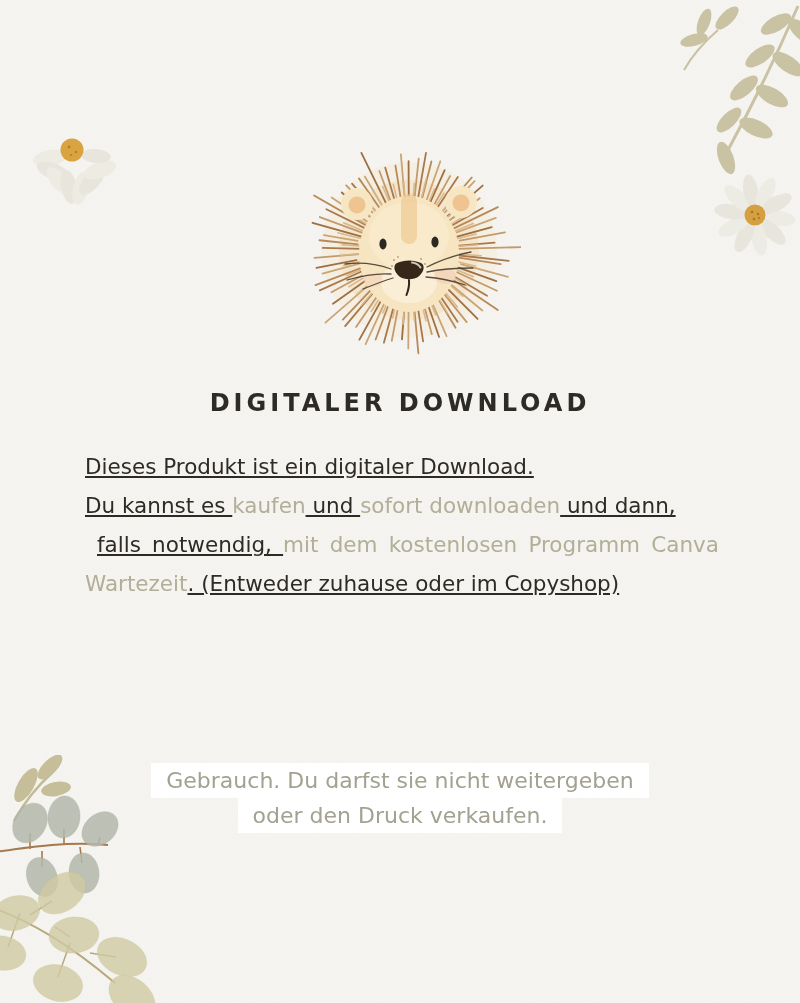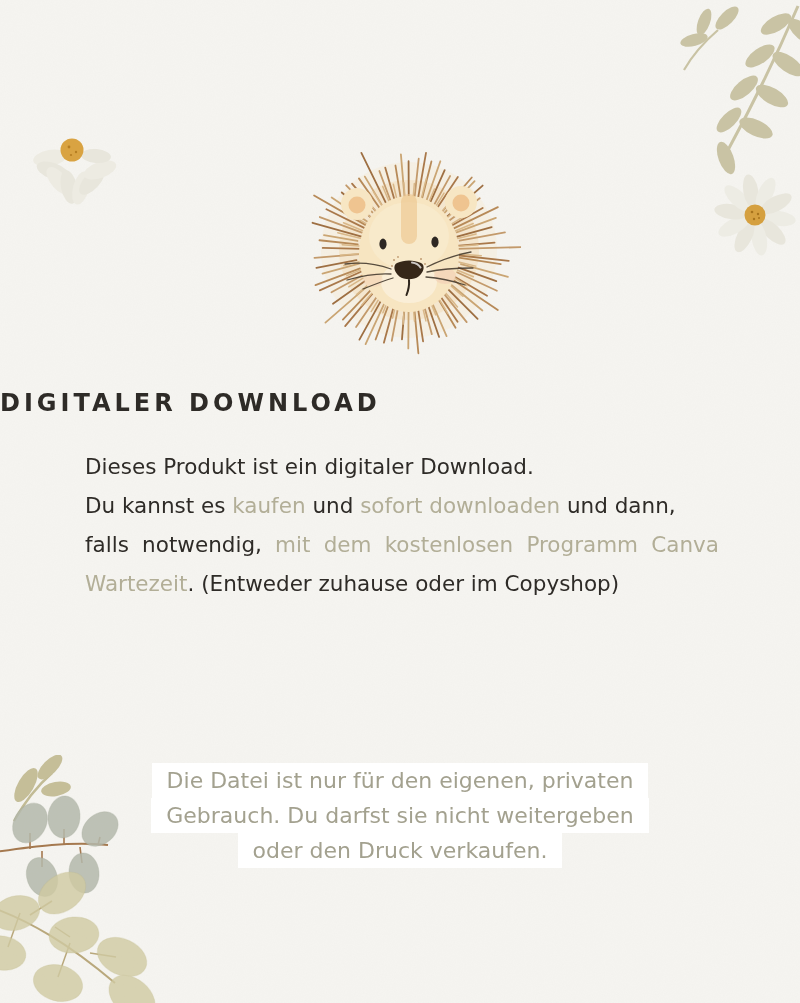--- a/index.html
+++ b/index.html
@@ -15,31 +15,31 @@
   html,body{margin:0;padding:0;}
   body{background:#e9e8e4;font-family:"DejaVu Sans","Liberation Sans",sans-serif;}
   .page{
     position:relative;width:800px;height:1003px;margin:0 auto;
     background:var(--background);overflow:hidden;
   }
   .paper{position:absolute;left:0;top:0;width:800px;height:1003px;pointer-events:none;}
   .deco{position:absolute;}
   .lion{position:absolute;left:297px;top:138px;width:224px;height:224px;}
   .title{
-    position:absolute;left:0;top:389px;width:100%;
+    position:absolute;left:0;top:389px;width:100%;text-align:center;
     font-size:24px;font-weight:600;letter-spacing:4px;color:var(--text-dark);
   }
   .body{
     position:absolute;left:85px;top:447px;width:634px;
     font-size:21.5px;line-height:39px;color:var(--text-dark);
   }
   .line{white-space:nowrap;}
-  .line.just{white-space:normal;text-align:justify;text-align-last:justify;}
+  .line.just{white-space:normal;text-align:justify;text-align-last:justify;margin-left:12px;}
   .sage{color:var(--text-sage);}
-  .dark{color:var(--text-dark);}
+  .dark{color:var(--text-dark);text-decoration:underline;}
   .notice{
     position:absolute;left:0;top:763px;width:100%;text-align:center;
     font-size:22px;line-height:35px;color:var(--notice-text);
   }
   .notice .row{display:block;}
   .notice .bar{
     display:inline-block;background:var(--notice-bg);
     padding:0 15px;white-space:nowrap;line-height:35px;
   }
 </style>
@@ -305,18 +305,17 @@
   <div class="title">DIGITALER DOWNLOAD</div>
 
   <div class="body">
     <div class="line"><span class="dark">Dieses Produkt ist ein digitaler Download.</span></div>
     <div class="line"><span class="dark">Du kannst es </span><span class="sage">kaufen</span><span class="dark"> und </span><span class="sage">sofort downloaden</span><span class="dark"> und dann,</span></div>
     <div class="line just"><span class="dark">falls notwendig, </span><span class="sage">mit dem kostenlosen Programm Canva</span></div>
     <div class="line"><span class="sage">Wartezeit</span><span class="dark">. (Entweder zuhause oder im Copyshop)</span></div>
   </div>
 
   <div class="notice">
-    <div class="row"><span class="bar">Die Datei ist nur für den eigenen, privaten</span></div>
     <div class="row"><span class="bar">Gebrauch. Du darfst sie nicht weitergeben</span></div>
     <div class="row"><span class="bar">oder den Druck verkaufen.</span></div>
   </div>
 
 </div>
 
 </body></html>

